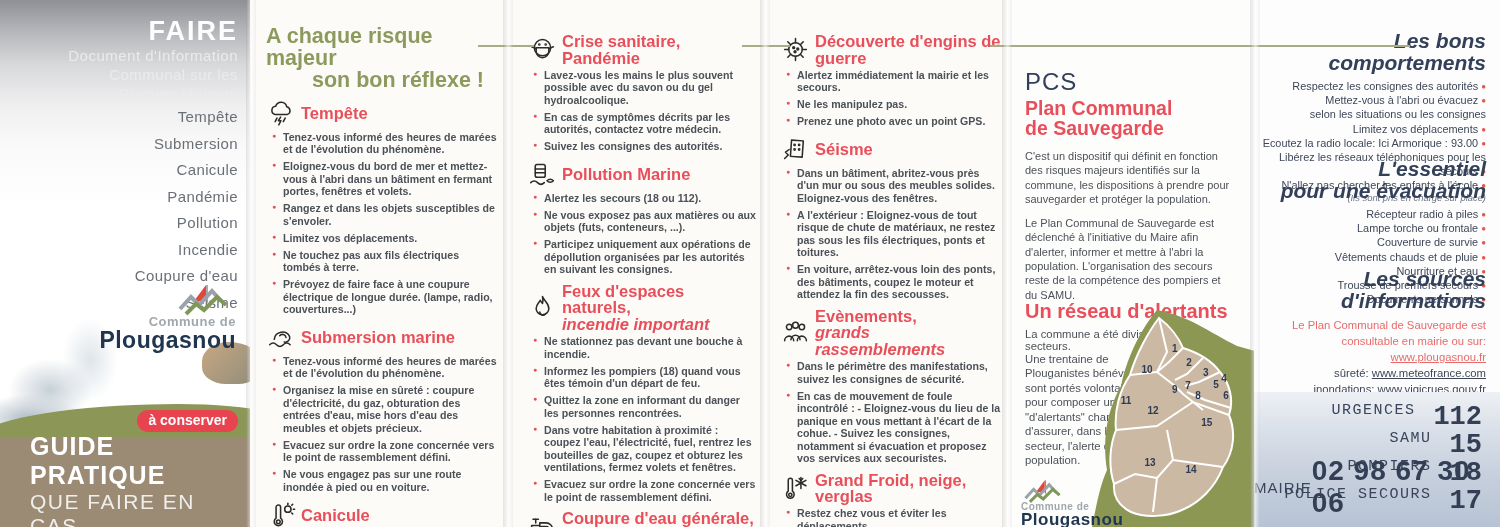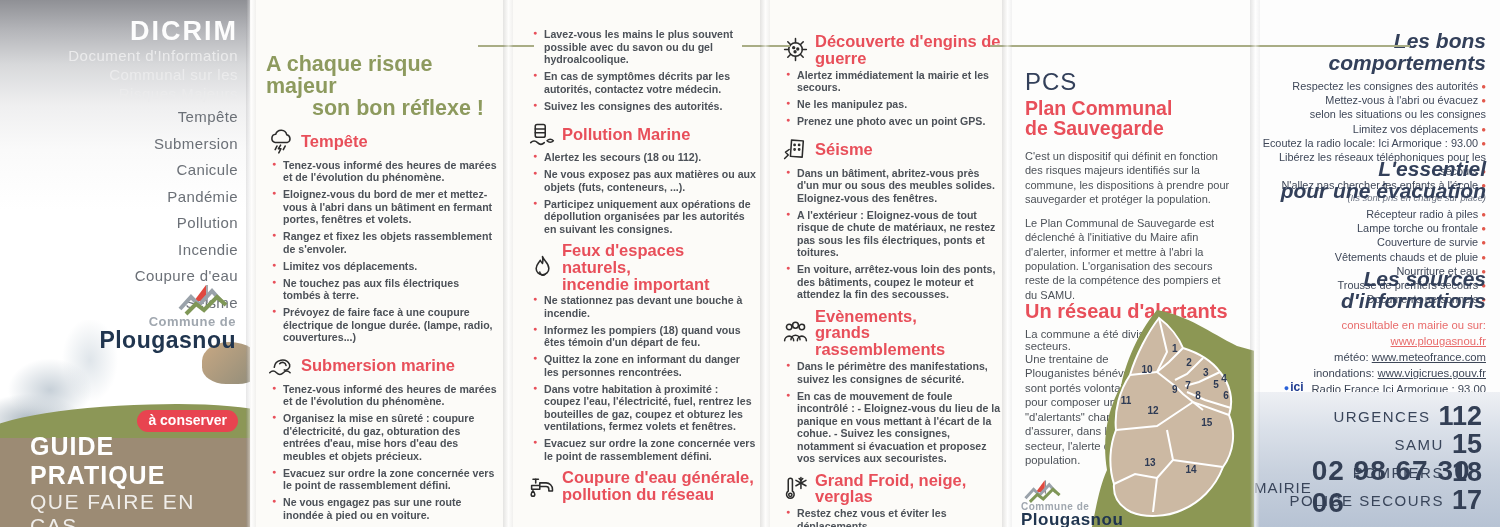--- a/index.html
+++ b/index.html
@@ -42,28 +42,28 @@
     padding:2px 11px 4px;border-radius:13px;}
   .guide{position:absolute;top:432px;left:30px;color:#fff;}
   .guide .g1{font-size:25px;font-weight:800;letter-spacing:1px;}
   .guide .g2{font-size:21px;color:rgba(255,255,255,.85);letter-spacing:1.5px;line-height:1.12;}
 
   
   .pA{left:250px;width:257px;padding:26px 8px 0 16px;}
   .pB{left:507px;width:257px;padding:26px 8px 0 20px;}
   .pC{left:764px;width:243px;padding:26px 6px 0 16px;}
   .reflex-heading{width:232px;color:#8d9a5e;font-weight:bold;line-height:1.02;margin-bottom:4px;}
-  .reflex-heading .h1{font-size:21.5px;text-align:left;margin-top:28px;}
+  .reflex-heading .h1{font-size:21.5px;text-align:left;}
   .reflex-heading .h2{font-size:21.5px;text-align:right;padding-right:14px;}
   .section{margin-bottom:7px;}
   .sec-head{display:flex;align-items:center;gap:5px;margin:7px 0 2px;}
   .sec-icon{flex:0 0 auto;width:30px;height:30px;display:flex;align-items:center;justify-content:center;}
   .sec-icon svg{width:29px;height:29px;stroke:#2b2b2b;fill:none;stroke-width:1.7;stroke-linecap:round;stroke-linejoin:round;}
   .sec-title{margin:0;font-size:16.5px;font-weight:bold;color:#e84f5a;line-height:1.02;}
-  .sec-title .t2{display:block;}
+  .sec-title .t2{display:block;font-style:italic;}
   .sec-title .t2:empty{display:none;}
   .bullets{list-style:none;margin:2px 0 0;padding:0 0 0 6px;}
   .bullets li{position:relative;padding-left:11px;margin-bottom:4.5px;font-size:10.6px;line-height:1.18;color:#4c5158;font-weight:bold;}
   .bullets li::before{content:"●";position:absolute;left:0;top:1px;font-size:7px;color:#e84f5a;}
 
   
   .pD{left:1007px;width:247px;background:#fdfdfc;}
   .pcs-block{position:absolute;left:18px;top:68px;width:210px;}
   .pcs-kicker{font-size:24px;color:#33405a;letter-spacing:1px;}
   .pcs-title{font-size:19.5px;font-weight:bold;color:#e84f5a;line-height:1.05;margin:2px 0 10px;}
@@ -95,42 +95,42 @@
   .social-row{display:flex;justify-content:flex-end;align-items:center;gap:4px;line-height:1.45;}
   .circle-ic{display:inline-flex;align-items:center;justify-content:center;width:14px;height:14px;border-radius:50%;
     background:#2e3a50;color:#fff;font-size:10px;font-weight:bold;font-family:"DejaVu Sans",sans-serif;}
   .ici-logo{display:inline-flex;flex-direction:column;align-items:center;line-height:1;margin-right:2px;}
   .ici-main{font-size:12px;font-weight:800;color:#1d3a8f;}
   .ici-main::before{content:"●";color:#2a62d9;font-size:9px;margin-right:1px;}
   .ici-sub{font-size:4.5px;color:#d04040;letter-spacing:.3px;}
   .em-band{position:absolute;left:0;top:392px;width:246px;height:135px;
     background:linear-gradient(180deg,#eef0f4 0%,#dae0e9 28%,#c7d0dd 60%,#b7c3d4 100%);}
   .em-rows{position:absolute;top:10px;right:18px;}
-  .em-row{display:flex;justify-content:flex-end;align-items:center;gap:8px;height:28px;}
+  .em-row{display:flex;justify-content:flex-end;align-items:flex-start;gap:18px;height:28px;font-family:Liberation Mono, monospace;}
   .em-label{font-size:15px;letter-spacing:1.5px;color:#39455a;}
   .em-num{font-size:27px;font-weight:bold;color:#333f55;}
   .em-mairie{position:absolute;bottom:8px;right:14px;display:flex;align-items:center;gap:0;}
   .em-mairie .em-label{font-size:15px;letter-spacing:1px;}
   .em-mairie .em-num{font-size:28px;letter-spacing:1px;}
 
   .boat-svg{width:62px;height:36px;}
 </style>
 </head>
 <body>
 
 <div class="sheet">
 
   <div class="panel cover">
     <div class="splash"></div>
     <div class="rock"></div>
     <div class="grass"></div>
     <div class="soil"></div>
 
     <div class="cover-head">
-      <div class="cover-title">DICRIM</div>
+      <div class="cover-title">FAIRE</div>
       <div class="cover-sub">
         <div>Document d'Information</div>
         <div>Communal sur les</div>
         <div>Risques Majeurs</div>
       </div>
     </div>
 
     <ul class="risk-list">
 
     <li>Tempête</li>
@@ -178,21 +178,21 @@
               <line x1="20" y1="21" x2="18" y2="25"></line>
               <polyline points="15,20 12.6,24 15.4,24 13,28.5"></polyline>
             </svg>
         </span>
         <h3 class="sec-title"><span>Tempête</span></h3>
       </div>
       <ul class="bullets">
 
       <li>Tenez-vous informé des heures de marées et de l'évolution du phénomène.</li>
           <li>Eloignez-vous du bord de mer et mettez-vous à l'abri dans un bâtiment en fermant portes, fenêtres et volets.</li>
-          <li>Rangez et fixez les objets rassemblement de s'envoler.</li>
+          <li>Rangez et dans les objets susceptibles de s'envoler.</li>
           <li>Limitez vos déplacements.</li>
           <li>Ne touchez pas aux fils électriques tombés à terre.</li>
           <li>Prévoyez de faire face à une coupure électrique de longue durée. (lampe, radio, couvertures...)</li>
         </ul>
     </div>
 
     <div class="section">
       <div class="sec-head">
         <span class="sec-icon">
           <svg viewBox="0 0 32 32">
@@ -226,20 +226,33 @@
             </svg>
         </span>
         <h3 class="sec-title"><span>Canicule</span></h3>
       </div>
 
     </div>
   </div>
 
   <div class="panel pB">
     <div class="section">
+      <div class="sec-head">
+        <span class="sec-icon">
+          <svg viewBox="0 0 32 32">
+              <circle cx="16" cy="14" r="9"></circle>
+              <path d="M9 14h14v4a7 7 0 0 1-14 0Z"></path>
+              <line x1="9" y1="15" x2="4" y2="13"></line>
+              <line x1="23" y1="15" x2="28" y2="13"></line>
+              <circle cx="12.5" cy="10.5" r="0.6"></circle>
+              <circle cx="19.5" cy="10.5" r="0.6"></circle>
+            </svg>
+        </span>
+        <h3 class="sec-title"><span>Crise sanitaire, Pandémie</span></h3>
+      </div>
       <ul class="bullets">
 
       <li>Lavez-vous les mains le plus souvent possible avec du savon ou du gel hydroalcoolique.</li>
           <li>En cas de symptômes décrits par les autorités, contactez votre médecin.</li>
           <li>Suivez les consignes des autorités.</li>
         </ul>
     </div>
 
     <div class="section">
       <div class="sec-head">
@@ -491,22 +504,23 @@
           <li><span>Couverture de survie</span><span class="rdot show">●</span></li>
           <li><span>Vêtements chauds et de pluie</span><span class="rdot show">●</span></li>
           <li><span>Nourriture et eau</span><span class="rdot show">●</span></li>
           <li><span>Trousse de premiers secours</span><span class="rdot show">●</span></li>
           <li><span>Documents personnels</span><span class="rdot show">●</span></li>
         </ul>
     </div>
 
     <div class="rp sources">
       <div class="rp-title">Les sources d'informations</div>
+      <div class="src-line src-red">Le Plan Communal de Sauvegarde est</div>
       <div class="src-line src-red"><span>consultable en mairie ou sur: </span><span class="src-link">www.plougasnou.fr</span></div>
-      <div class="src-line"><span>météo: </span><span class="src-link">www.meteofrance.com</span></div>
+      <div class="src-line"><span>sûreté: </span><span class="src-link">www.meteofrance.com</span></div>
       <div class="src-line"><span>inondations: </span><span class="src-link">www.vigicrues.gouv.fr</span></div>
       <div class="social-row src-line">
         <span class="ici-logo">
             <span class="ici-main">ici</span>
             <span class="ici-sub">Armorique</span>
           </span>
         <span>Radio France Ici Armorique : 93.00</span>
       </div>
       <div class="social-row src-line">
         <span class="circle-ic">f</span>

